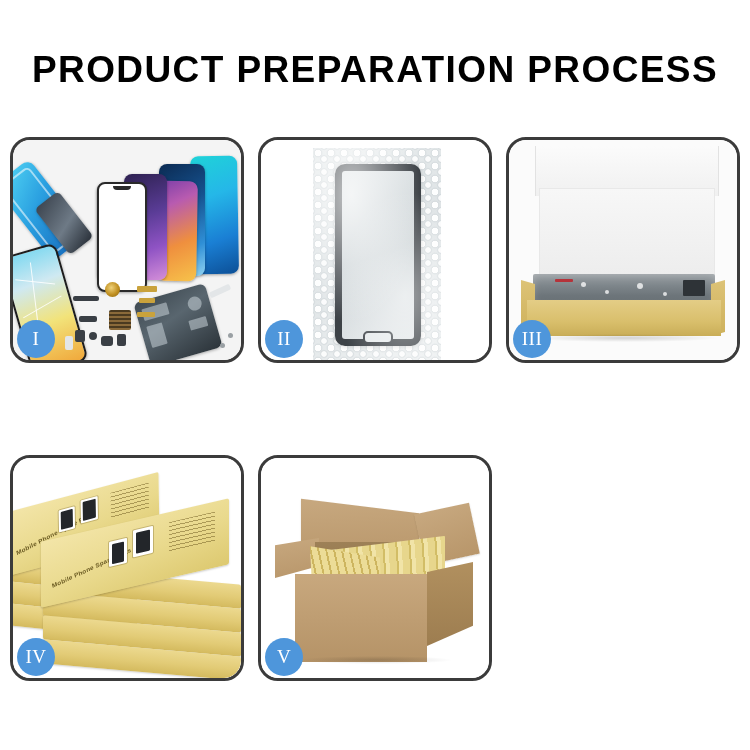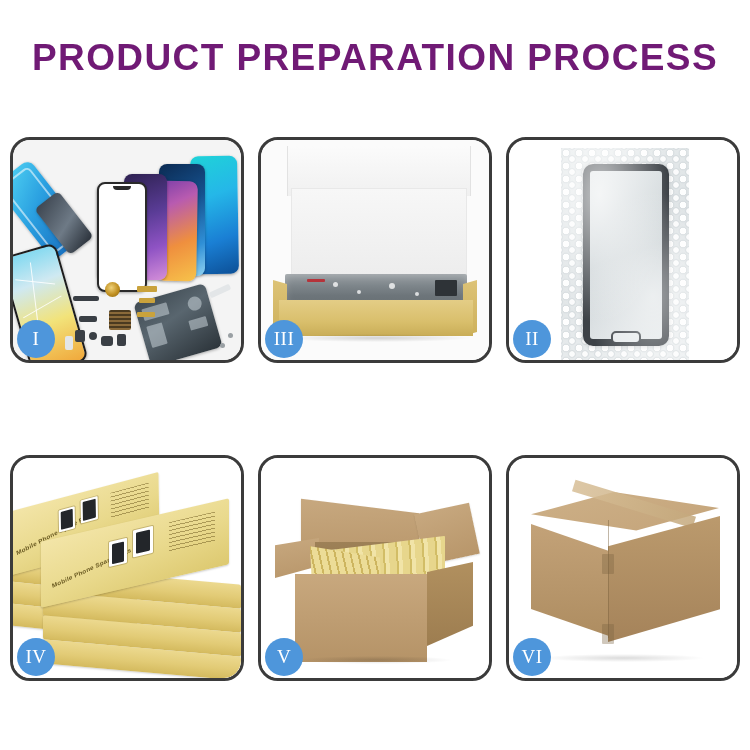--- a/index.html
+++ b/index.html
@@ -20,23 +20,23 @@
   .header {
     width: 100%;
     text-align: center;
     padding-top: 34px;
     box-sizing: border-box;
   }
   .page-title {
     font-size: 37px;
     font-weight: bold;
     letter-spacing: 1.4px;
-    color: #701a75;
+    color: #000000;
     line-height: 1.1;
-    margin: 4px;
+    margin: 16px;
     white-space: nowrap;
   }
   .page-subtitle {
     font-size: 15.5px;
     font-weight: normal;
     color: #1a1a1a;
     margin: 9px 0 0 0;
     letter-spacing: 0.15px;
     white-space: nowrap;
   }
@@ -447,20 +447,33 @@
       <div class="part dot" style="left:76px; top:192px; width:8px; height:8px;"></div>
       <div class="part" style="left:88px; top:196px; width:12px; height:10px; border-radius:3px;"></div>
       <div class="part" style="left:104px; top:194px; width:9px; height:12px;"></div>
       <div class="part white" style="left:52px; top:196px; width:8px; height:14px;"></div>
       <div class="part flexy" style="left:124px; top:172px; width:18px; height:5px;"></div>
       <div class="part white" style="right:10px; top:148px; width:22px; height:6px; transform:rotate(-24deg);"></div>
       <div class="part dot" style="right:16px; bottom:12px; width:5px; height:5px; background:#9aa0a4;"></div>
       <div class="part dot" style="right:8px; bottom:22px; width:5px; height:5px; background:#9aa0a4;"></div>
     </div>
     <div class="badge">I</div>
+  </div>
+
+  <div class="panel">
+    <div class="panel-stage">
+      <div class="p2-bg"></div>
+      <div class="bubble-sheet">
+        <div class="screen-in-wrap">
+          <span class="home"></span>
+        </div>
+        <div class="wrap-sheen"></div>
+      </div>
+    </div>
+    <div class="badge">II</div>
   </div>
 
   <div class="panel">
     <div class="panel-stage">
       <div class="p3-bg"></div>
       <div class="kb-lidback"></div>
       <div class="kb-inner"></div>
       <div class="kb-screen">
         <span class="red"></span>
         <span class="chip"></span>
@@ -472,33 +485,20 @@
       <div class="kb-side-l"></div>
       <div class="kb-side-r"></div>
       <div class="kb-front"></div>
       <div class="kb-shadow"></div>
     </div>
     <div class="badge">III</div>
   </div>
 
   <div class="panel">
     <div class="panel-stage">
-      <div class="p2-bg"></div>
-      <div class="bubble-sheet">
-        <div class="screen-in-wrap">
-          <span class="home"></span>
-        </div>
-        <div class="wrap-sheen"></div>
-      </div>
-    </div>
-    <div class="badge">II</div>
-  </div>
-
-  <div class="panel">
-    <div class="panel-stage">
       <div class="p4-bg"></div>
       <div class="stack">
 
         <div class="sbox" style="left:-4px; top:108px; width:128px; height:22px; transform:skewY(6deg);"></div>
         <div class="sbox" style="left:-4px; top:130px; width:128px; height:22px; transform:skewY(6deg);"></div>
         <div class="sbox" style="left:-4px; top:152px; width:128px; height:22px; transform:skewY(6deg);"></div>
 
         <div class="sbox" style="left:30px; top:118px; width:198px; height:24px; transform:skewY(5deg);"></div>
         <div class="sbox" style="left:30px; top:142px; width:198px; height:24px; transform:skewY(5deg);"></div>
         <div class="sbox" style="left:30px; top:166px; width:198px; height:24px; transform:skewY(5deg);"></div>
@@ -543,28 +543,14 @@
       <div class="cart-contents"></div>
       <div class="cart-contents2"></div>
 
       <div class="cart-rightside"></div>
       <div class="cart-front"></div>
       <div class="cart-shadow"></div>
     </div>
     <div class="badge">V</div>
   </div>
 
-  <div class="panel">
-    <div class="panel-stage">
-      <div class="p6-bg"></div>
-      <div class="sealed-top"></div>
-      <div class="seal-tape"></div>
-      <div class="sealed-left"></div>
-      <div class="sealed-right"></div>
-      <div class="seal-flapline" style="left:99px; top:62px; width:1px; height:118px;"></div>
-      <div class="seal-notch" style="left:93px; top:96px;"></div>
-      <div class="seal-notch" style="left:93px; top:166px;"></div>
-      <div class="sealed-shadow"></div>
-    </div>
-    <div class="badge">VI</div>
-  </div>
 
 </div>
 
 </body></html>

